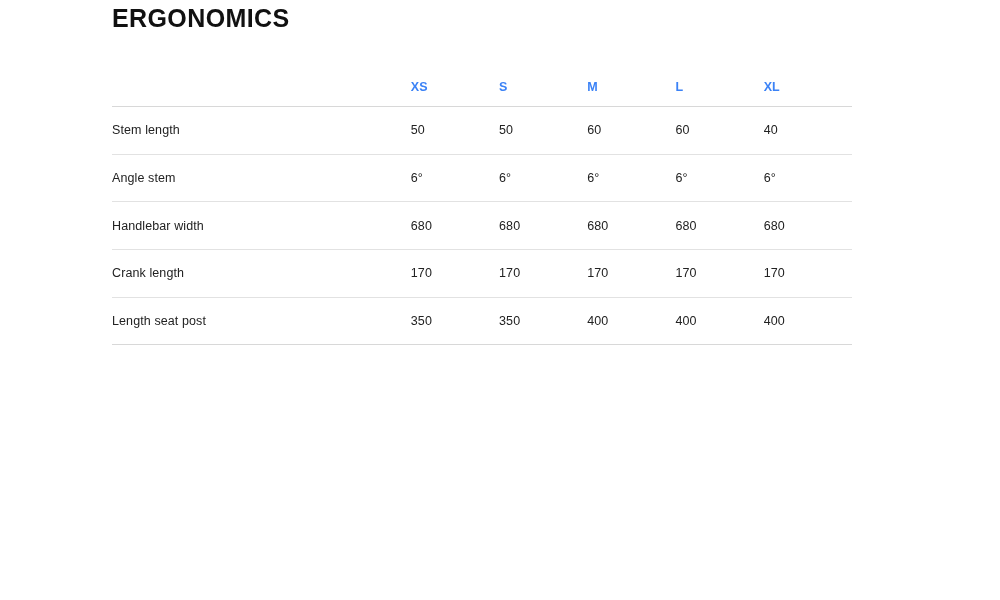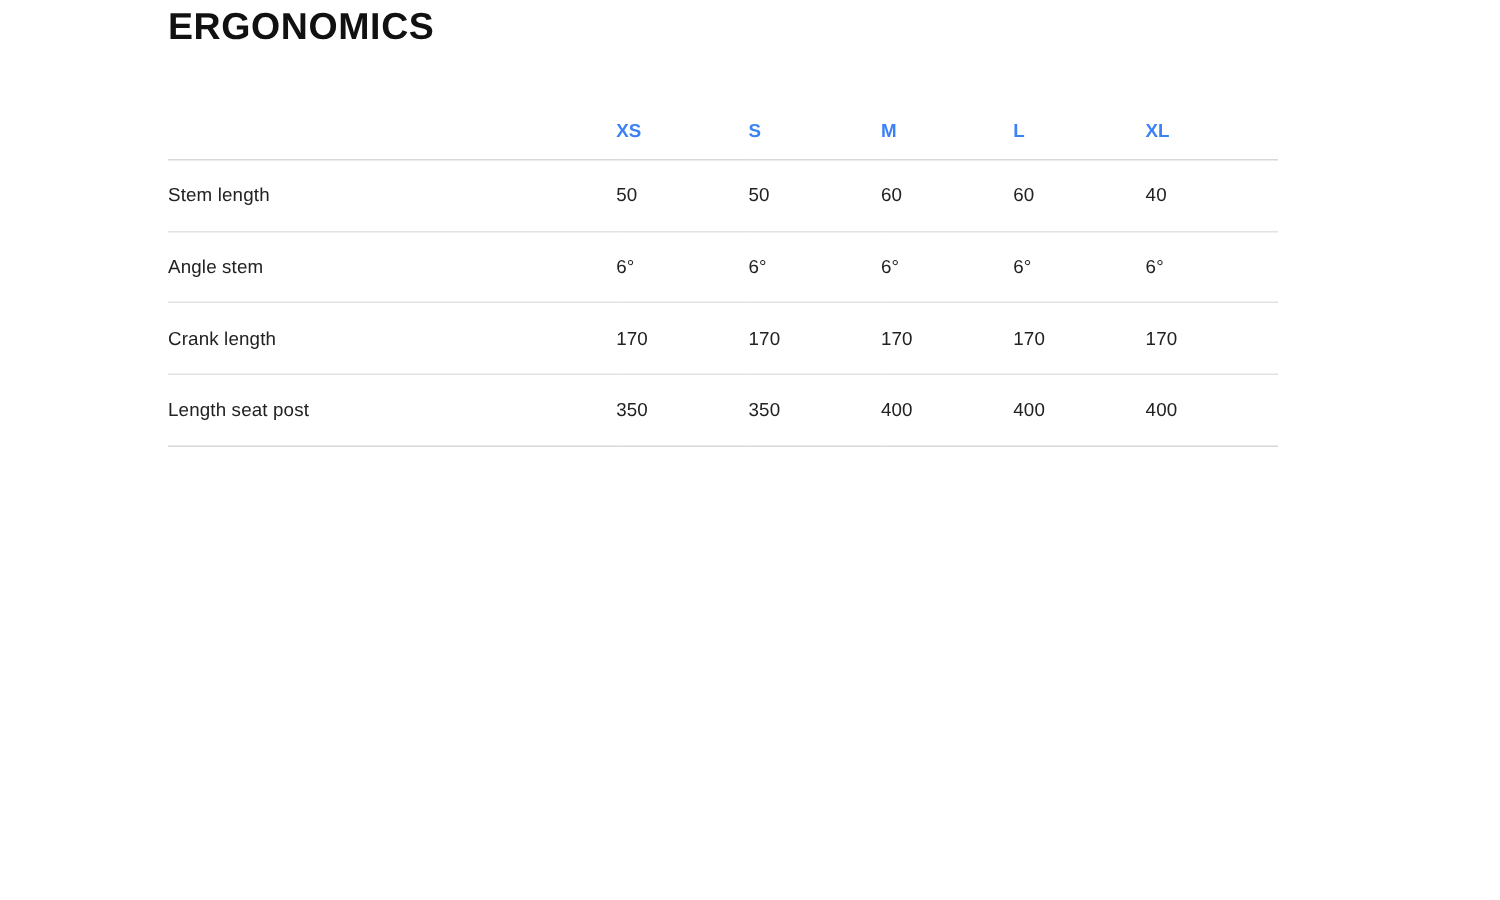--- a/index.html
+++ b/index.html
@@ -104,20 +104,28 @@
       </tr>
       <tr>
         <td class="row-label">Angle stem</td>
         <td class="cell-value">6°</td>
         <td class="cell-value">6°</td>
         <td class="cell-value">6°</td>
         <td class="cell-value">6°</td>
         <td class="cell-value">6°</td>
       </tr>
       <tr>
+        <td class="row-label">Handlebar width</td>
+        <td class="cell-value">680</td>
+        <td class="cell-value">680</td>
+        <td class="cell-value">680</td>
+        <td class="cell-value">680</td>
+        <td class="cell-value">680</td>
+      </tr>
+      <tr>
         <td class="row-label">Crank length</td>
         <td class="cell-value">170</td>
         <td class="cell-value">170</td>
         <td class="cell-value">170</td>
         <td class="cell-value">170</td>
         <td class="cell-value">170</td>
       </tr>
       <tr>
         <td class="row-label">Length seat post</td>
         <td class="cell-value">350</td>

